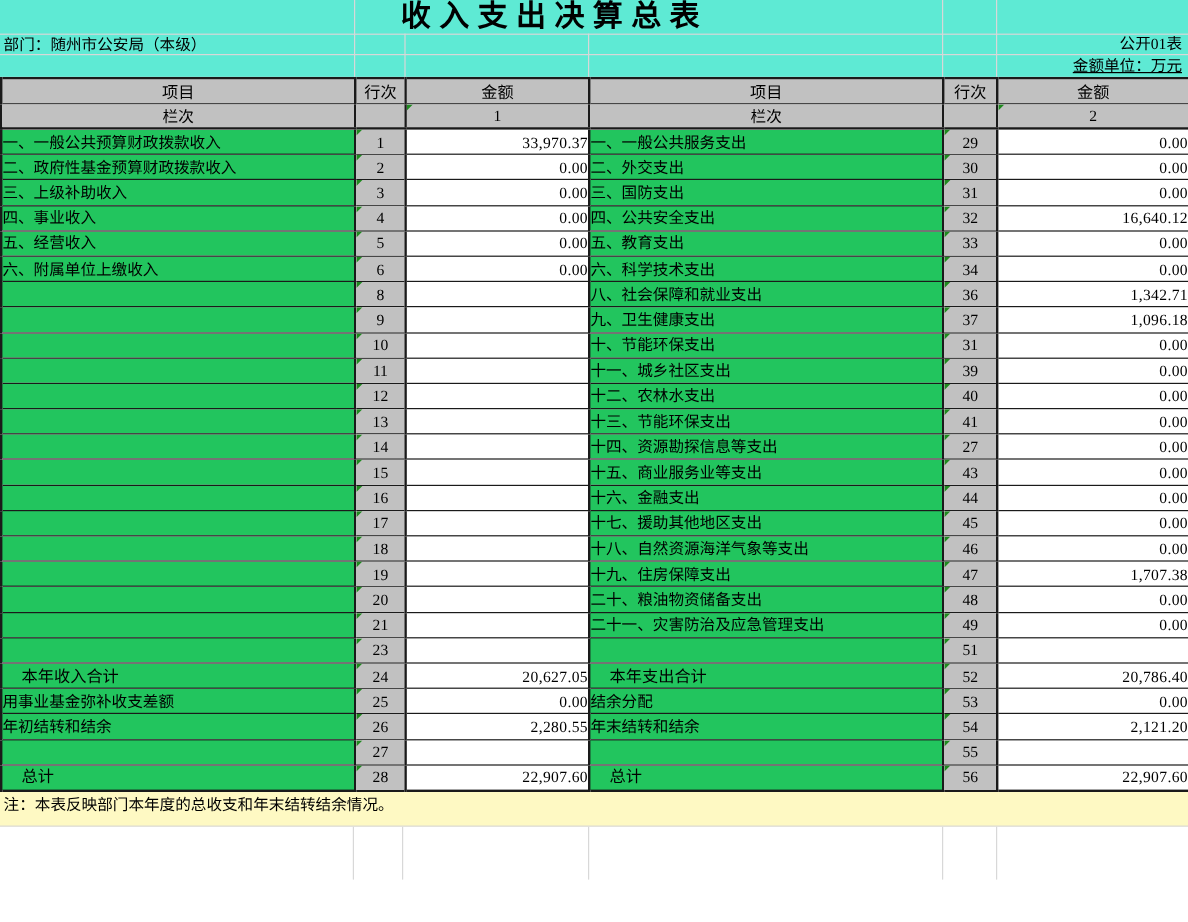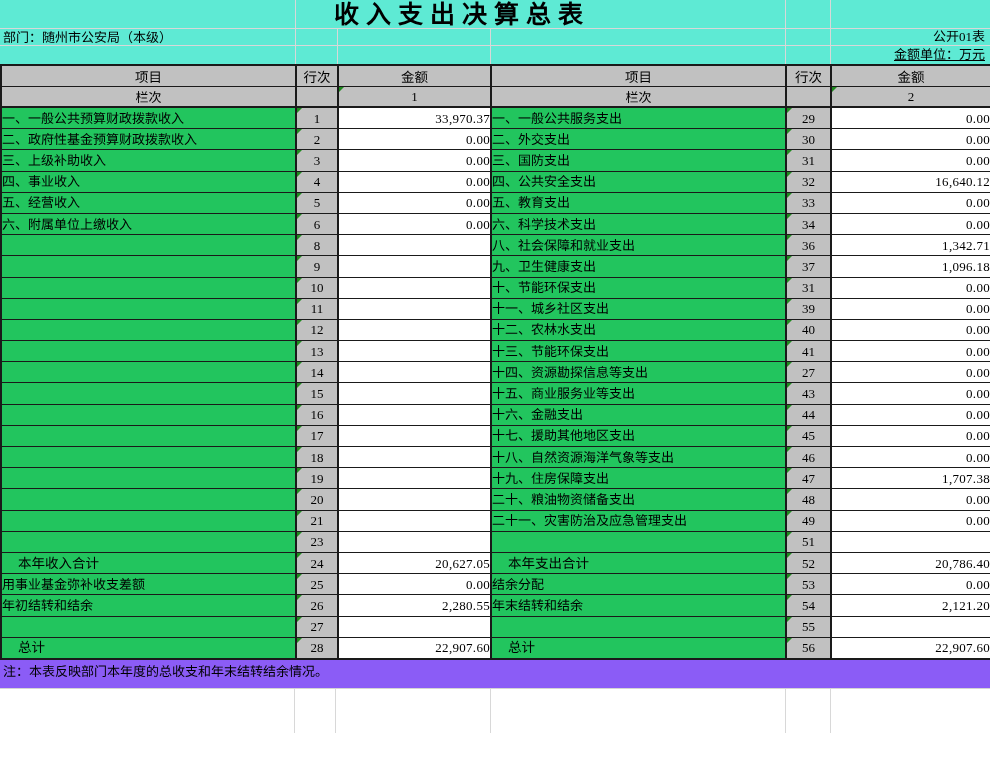--- a/index.html
+++ b/index.html
@@ -34,21 +34,21 @@
   tbody td{height:20.2px;font-size:13px;line-height:19px;}
   td.item{background:#22c55e;text-align:left;padding-left:3px;}
   td.item.em{font-weight:normal;padding-left:16px;font-size:13.5px;}
   td.line{background:#c1c1c1;text-align:center;position:relative;}
   td.amt{background:#ffffff;text-align:right;padding-right:5px;letter-spacing:0.3px;}
   .tri{position:absolute;left:0;top:0;width:0;height:0;
        border-top:5px solid #1f8a1f;border-right:5px solid transparent;}
 
   
   .note{height:28px;line-height:23px;font-size:13px;padding-left:3px;
-        border-bottom:1px solid #d4d4d4;background:#8b5cf6;}
+        border-bottom:1px solid #d4d4d4;background:#fef9c3;font-family:Liberation Mono, monospace;}
   .belowgrid{position:relative;height:44px;background:#fff;}
   .belowgrid .vline{position:absolute;top:0;bottom:0;width:1px;background:#d8d8d8;}
   .bv1{left:294px;} .bv2{left:335px;} .bv3{left:490px;} .bv4{left:785px;} .bv5{left:830px;}
 </style>
 </head>
 <body>
 
 <div class="page">
 
   <div class="tophead">

